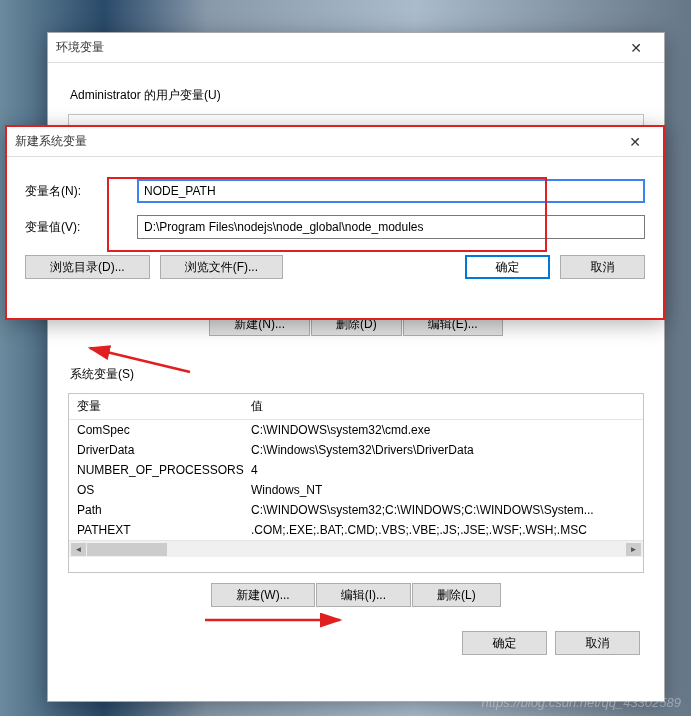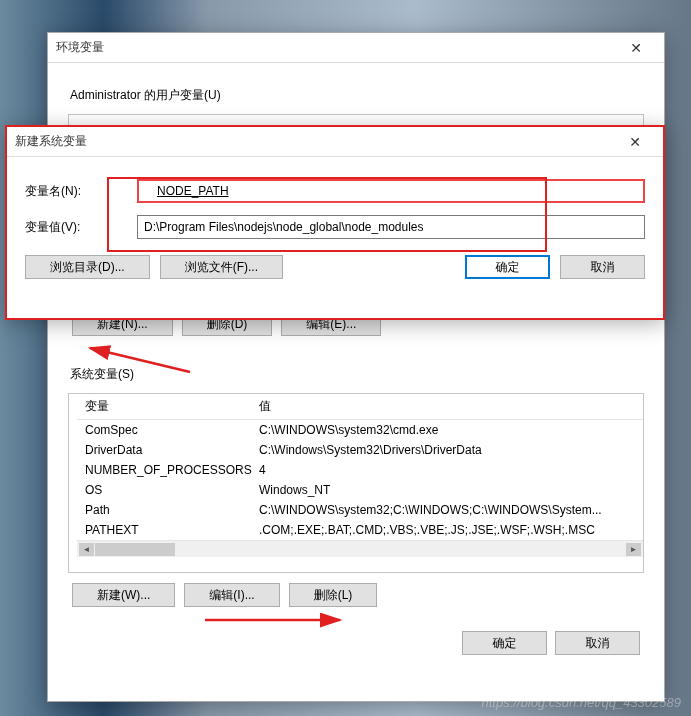--- a/index.html
+++ b/index.html
@@ -8,45 +8,45 @@
 .win { position: absolute; background: #fff; border: 1px solid #aaa; box-shadow: 0 4px 20px rgba(0,0,0,.3); }
 .titlebar { height: 30px; display: flex; align-items: center; padding: 12px 8px; border-bottom: 1px solid #ddd; }
 .titlebar .title { flex: 1; color: #333; }
 .close-x { width: 40px; text-align: center; cursor: pointer; font-size: 14px; color: #333; }
 
 .env-win { left: 47px; top: 32px; width: 618px; height: 670px; }
 .env-body { padding: 18px 20px 10px; }
 .group-label { margin: 6px 0 10px 2px; color: #000; }
 .truncated-bar { height: 18px; border: 1px solid #c5c5c5; border-bottom: none; margin-bottom: 0; }
 
-.btn-row { display: flex; justify-content: flex-start; gap: 9px; margin: 10px 4px 6px; }
+.btn-row { display: flex; justify-content: center; gap: 1px; margin: 10px 4px 6px; }
 .btn { min-width: 85px; height: 24px; border: 1px solid #adadad; background: #e1e1e1; display: inline-flex; align-items: center; justify-content: center; cursor: pointer; padding: 0 24px; }
 .btn.primary { border: 2px solid #0078d7; background: #fff; }
 
 .sys-section { margin-top: 30px; }
 .sys-label { margin: 0 0 10px 2px; }
-.table-box { border: 1px solid #c5c5c5; height: 180px; overflow: hidden; padding-left: 8px; }
+.table-box { border: 1px solid #c5c5c5; height: 180px; overflow: hidden; }
 .thead { display: flex; background: #fff; border-bottom: 1px solid #e5e5e5; }
 .thead .th { padding: 4px 8px; }
 .trow { display: flex; padding: 3px 8px; }
 .col-var { width: 174px; flex-shrink: 0; overflow: hidden; white-space: nowrap; }
 .col-val { flex: 1; overflow: hidden; white-space: nowrap; text-overflow: ellipsis; }
 .hscroll { height: 17px; border-top: 1px solid #e5e5e5; background: #f0f0f0; position: relative; display: flex; align-items: center; justify-content: space-between; padding: 0 2px; }
 .hscroll .arrow { width: 15px; height: 13px; background: #ccc; display: flex; align-items: center; justify-content: center; font-size: 8px; color: #555; }
 .hscroll .thumb { position: absolute; left: 18px; height: 13px; width: 80px; background: #ccc; top: 2px; }
 
 .bottom-row { display: flex; justify-content: flex-end; gap: 8px; margin: 24px 4px 0; }
 
 
 .new-win { left: 5px; top: 125px; width: 660px; height: 195px; border: 2px solid #e02020; }
 .new-body { padding: 22px 18px 12px; }
 .field-row { display: flex; align-items: center; margin-bottom: 12px; }
 .field-label { width: 112px; color: #000; }
 .field-input { flex: 1; height: 24px; border: 1px solid #7a7a7a; padding: 2px 6px; font-size: 12px; }
-.field-input.focus { border: 2px solid #ef4444; padding: 1px 18px; text-decoration: underline; }
+.field-input.focus { border: 2px solid #3b82f6; padding: 1px 5px; }
 .highlight-box { position: absolute; border: 2px solid #e02020; pointer-events: none; }
 
 .arrow-anno { position: absolute; pointer-events: none; }
 .arrow-anno svg { overflow: visible; }
 
 .watermark { position: absolute; right: 10px; bottom: 6px; color: rgba(255,255,255,.35); font-size: 13px; font-style: italic; margin-left: 34px; }
 </style>
 </head>
 <body>
 

